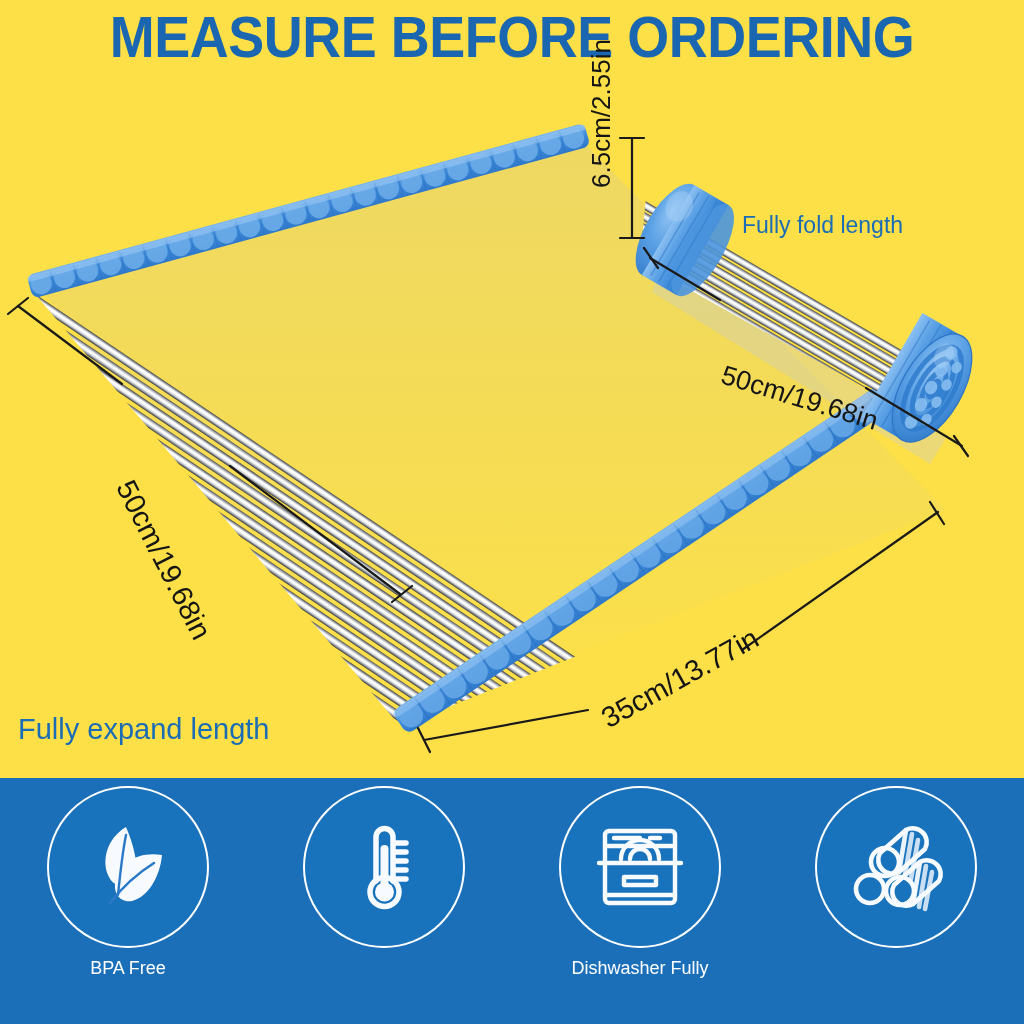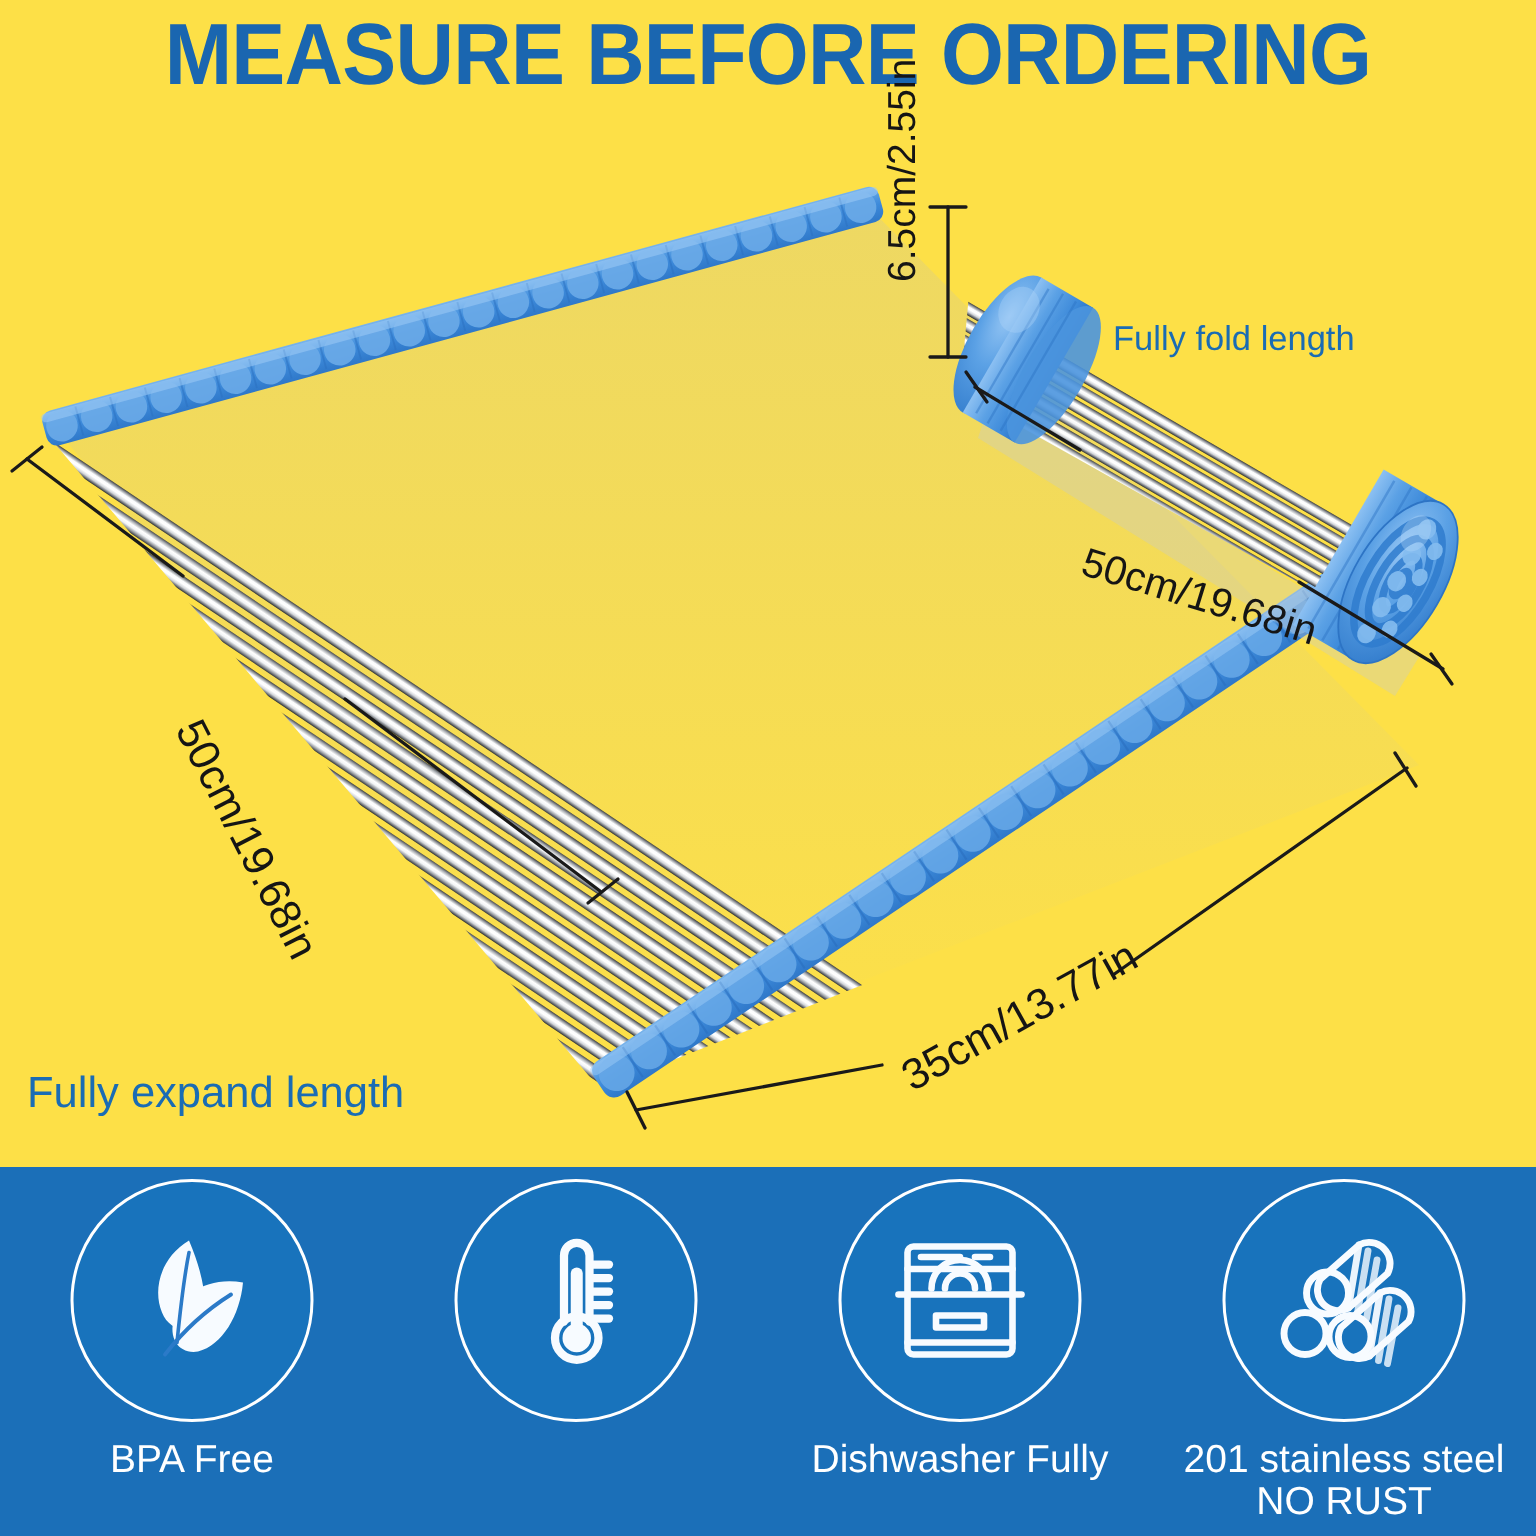--- a/index.html
+++ b/index.html
@@ -78,21 +78,21 @@
     background:#1873BC;
     border:2.5px solid #ffffff;
     display:flex;align-items:center;justify-content:center;
     box-sizing:border-box;
   }
   .circle svg{display:block;}
   .flabel{
     margin-top:11px;
     color:#ffffff;
     font-family:"Liberation Sans",sans-serif;
-    font-size:26px;
+    font-size:18px;
     line-height:1.06;
     text-align:center;
     white-space:pre-line;
   }
 </style>
 </head>
 <body>
 
 <div id="page">
 
@@ -518,20 +518,18 @@
                 <path d="M82 51 L75 92" opacity="0.8"></path>
                 <path d="M88 57 L81 94" opacity="0.8"></path>
 
                 <circle cx="41" cy="47" r="14"></circle>
                 <circle cx="26" cy="74" r="14"></circle>
                 <circle cx="56" cy="76" r="14"></circle>
               </g>
             </svg>
           </span>
         </div>
-        <div class="flabel">201 stainless steel
-NO RUST</div>
       </div>
 
     </div>
   </div>
 
 </div>
 
 </body></html>

